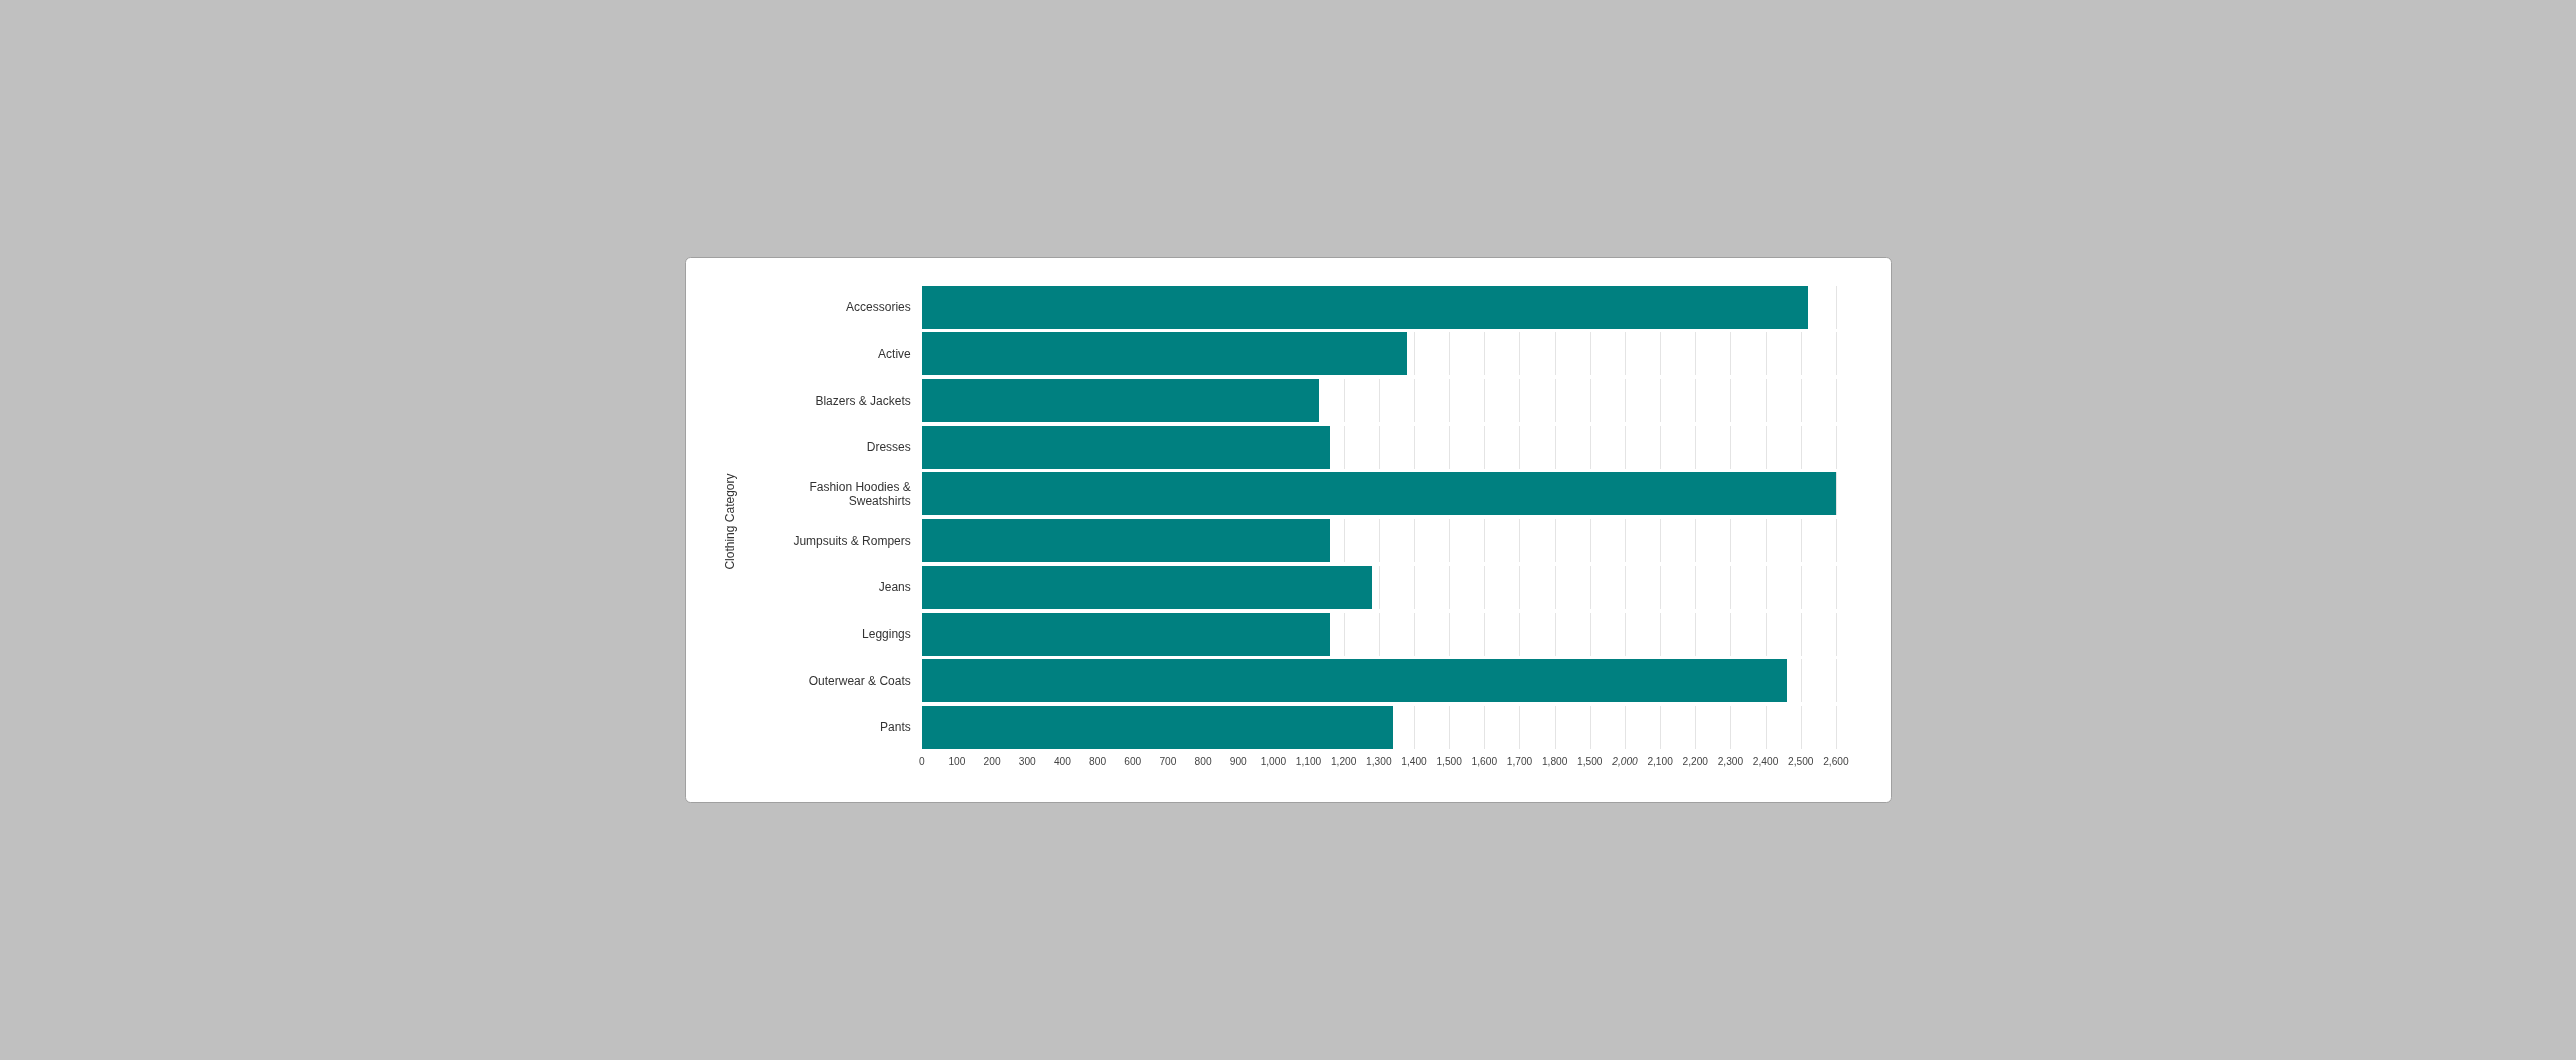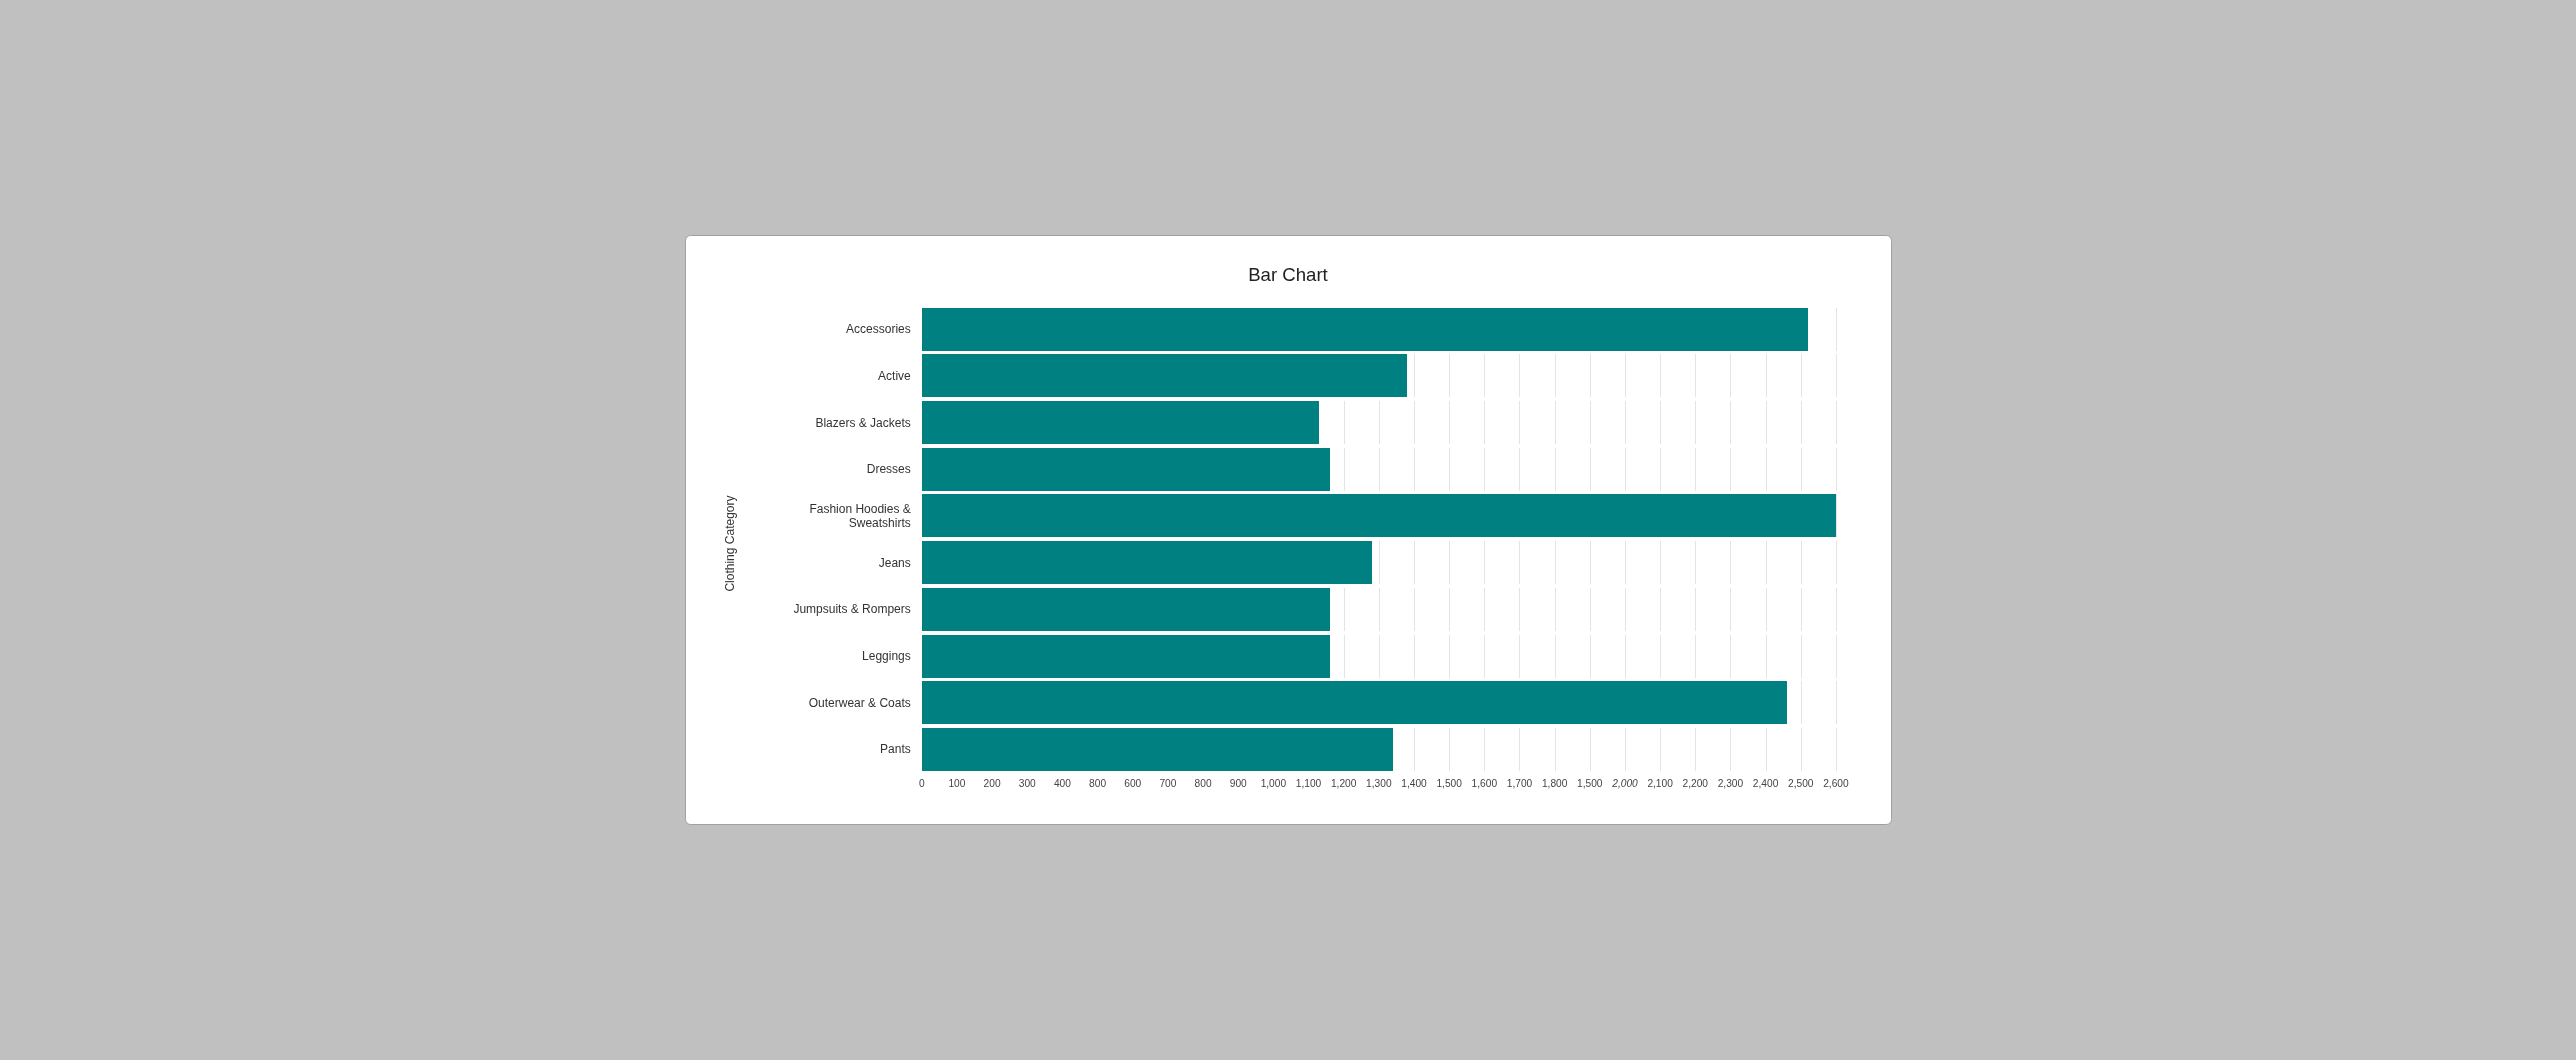--- a/index.html
+++ b/index.html
@@ -92,21 +92,20 @@
       margin-top: 3.7px;
       margin-left: 176px;
       font-size: 12px;
       color: #333;
     }
   </style>
 </head>
 <body>
 
 <div class="chart-container">
-  <div class="chart-title">Bar Chart</div>
   <div class="chart-area">
     <div class="y-axis-label">Clothing Category</div>
     <div class="chart-inner">
       <div style="display:flex; flex:1;">
 
         <div style="flex:1; position:relative;">
           <div class="bar-rows" id="bar-rows-container">
               <div class="bar-row">
                 <div class="bar-label">Accessories</div>
                 <div class="bar-track" style="position: relative; background: transparent;">
@@ -276,20 +275,55 @@
                     <div style="position: absolute; top: 0px; bottom: 0px; left: 83.0189%; border-left: 0.9px solid rgb(228, 228, 228); pointer-events: none;"></div>
                     <div style="position: absolute; top: 0px; bottom: 0px; left: 86.7925%; border-left: 0.9px solid rgb(228, 228, 228); pointer-events: none;"></div>
                     <div style="position: absolute; top: 0px; bottom: 0px; left: 90.566%; border-left: 0.9px solid rgb(228, 228, 228); pointer-events: none;"></div>
                     <div style="position: absolute; top: 0px; bottom: 0px; left: 94.3396%; border-left: 0.9px solid rgb(228, 228, 228); pointer-events: none;"></div>
                     <div style="position: absolute; top: 0px; bottom: 0px; left: 98.1132%; border-left: 0.9px solid rgb(228, 228, 228); pointer-events: none;"></div>
                   </div>
                   <div class="bar-fill" style="width: 98.1132%; background: rgb(0, 128, 128); position: relative; z-index: 2;"></div>
                 </div>
               </div>
               <div class="bar-row">
+                <div class="bar-label">Jumpsuits &amp; Rompers</div>
+                <div class="bar-track" style="position: relative; background: transparent;">
+                  <div style="position: absolute; inset: 0px; display: flex; pointer-events: none; z-index: 1;">
+                    <div style="position: absolute; top: 0px; bottom: 0px; left: 0%; border-left: 0.9px solid rgb(204, 204, 204); pointer-events: none;"></div>
+                    <div style="position: absolute; top: 0px; bottom: 0px; left: 3.77358%; border-left: 0.9px solid rgb(228, 228, 228); pointer-events: none;"></div>
+                    <div style="position: absolute; top: 0px; bottom: 0px; left: 7.54717%; border-left: 0.9px solid rgb(228, 228, 228); pointer-events: none;"></div>
+                    <div style="position: absolute; top: 0px; bottom: 0px; left: 11.3208%; border-left: 0.9px solid rgb(228, 228, 228); pointer-events: none;"></div>
+                    <div style="position: absolute; top: 0px; bottom: 0px; left: 15.0943%; border-left: 0.9px solid rgb(228, 228, 228); pointer-events: none;"></div>
+                    <div style="position: absolute; top: 0px; bottom: 0px; left: 18.8679%; border-left: 0.9px solid rgb(228, 228, 228); pointer-events: none;"></div>
+                    <div style="position: absolute; top: 0px; bottom: 0px; left: 22.6415%; border-left: 0.9px solid rgb(228, 228, 228); pointer-events: none;"></div>
+                    <div style="position: absolute; top: 0px; bottom: 0px; left: 26.4151%; border-left: 0.9px solid rgb(228, 228, 228); pointer-events: none;"></div>
+                    <div style="position: absolute; top: 0px; bottom: 0px; left: 30.1887%; border-left: 0.9px solid rgb(228, 228, 228); pointer-events: none;"></div>
+                    <div style="position: absolute; top: 0px; bottom: 0px; left: 33.9623%; border-left: 0.9px solid rgb(228, 228, 228); pointer-events: none;"></div>
+                    <div style="position: absolute; top: 0px; bottom: 0px; left: 37.7358%; border-left: 0.9px solid rgb(228, 228, 228); pointer-events: none;"></div>
+                    <div style="position: absolute; top: 0px; bottom: 0px; left: 41.5094%; border-left: 0.9px solid rgb(228, 228, 228); pointer-events: none;"></div>
+                    <div style="position: absolute; top: 0px; bottom: 0px; left: 45.283%; border-left: 0.9px solid rgb(228, 228, 228); pointer-events: none;"></div>
+                    <div style="position: absolute; top: 0px; bottom: 0px; left: 49.0566%; border-left: 0.9px solid rgb(228, 228, 228); pointer-events: none;"></div>
+                    <div style="position: absolute; top: 0px; bottom: 0px; left: 52.8302%; border-left: 0.9px solid rgb(228, 228, 228); pointer-events: none;"></div>
+                    <div style="position: absolute; top: 0px; bottom: 0px; left: 56.6038%; border-left: 0.9px solid rgb(228, 228, 228); pointer-events: none;"></div>
+                    <div style="position: absolute; top: 0px; bottom: 0px; left: 60.3774%; border-left: 0.9px solid rgb(228, 228, 228); pointer-events: none;"></div>
+                    <div style="position: absolute; top: 0px; bottom: 0px; left: 64.1509%; border-left: 0.9px solid rgb(228, 228, 228); pointer-events: none;"></div>
+                    <div style="position: absolute; top: 0px; bottom: 0px; left: 67.9245%; border-left: 0.9px solid rgb(228, 228, 228); pointer-events: none;"></div>
+                    <div style="position: absolute; top: 0px; bottom: 0px; left: 71.6981%; border-left: 0.9px solid rgb(228, 228, 228); pointer-events: none;"></div>
+                    <div style="position: absolute; top: 0px; bottom: 0px; left: 75.4717%; border-left: 0.9px solid rgb(228, 228, 228); pointer-events: none;"></div>
+                    <div style="position: absolute; top: 0px; bottom: 0px; left: 79.2453%; border-left: 0.9px solid rgb(228, 228, 228); pointer-events: none;"></div>
+                    <div style="position: absolute; top: 0px; bottom: 0px; left: 83.0189%; border-left: 0.9px solid rgb(228, 228, 228); pointer-events: none;"></div>
+                    <div style="position: absolute; top: 0px; bottom: 0px; left: 86.7925%; border-left: 0.9px solid rgb(228, 228, 228); pointer-events: none;"></div>
+                    <div style="position: absolute; top: 0px; bottom: 0px; left: 90.566%; border-left: 0.9px solid rgb(228, 228, 228); pointer-events: none;"></div>
+                    <div style="position: absolute; top: 0px; bottom: 0px; left: 94.3396%; border-left: 0.9px solid rgb(228, 228, 228); pointer-events: none;"></div>
+                    <div style="position: absolute; top: 0px; bottom: 0px; left: 98.1132%; border-left: 0.9px solid rgb(228, 228, 228); pointer-events: none;"></div>
+                  </div>
+                  <div class="bar-fill" style="width: 43.7736%; background: rgb(0, 128, 128); position: relative; z-index: 2;"></div>
+                </div>
+              </div>
+              <div class="bar-row">
                 <div class="bar-label">Jeans</div>
                 <div class="bar-track" style="position: relative; background: transparent;">
                   <div style="position: absolute; inset: 0px; display: flex; pointer-events: none; z-index: 1;">
                     <div style="position: absolute; top: 0px; bottom: 0px; left: 0%; border-left: 0.9px solid rgb(204, 204, 204); pointer-events: none;"></div>
                     <div style="position: absolute; top: 0px; bottom: 0px; left: 3.77358%; border-left: 0.9px solid rgb(228, 228, 228); pointer-events: none;"></div>
                     <div style="position: absolute; top: 0px; bottom: 0px; left: 7.54717%; border-left: 0.9px solid rgb(228, 228, 228); pointer-events: none;"></div>
                     <div style="position: absolute; top: 0px; bottom: 0px; left: 11.3208%; border-left: 0.9px solid rgb(228, 228, 228); pointer-events: none;"></div>
                     <div style="position: absolute; top: 0px; bottom: 0px; left: 15.0943%; border-left: 0.9px solid rgb(228, 228, 228); pointer-events: none;"></div>
                     <div style="position: absolute; top: 0px; bottom: 0px; left: 18.8679%; border-left: 0.9px solid rgb(228, 228, 228); pointer-events: none;"></div>
                     <div style="position: absolute; top: 0px; bottom: 0px; left: 22.6415%; border-left: 0.9px solid rgb(228, 228, 228); pointer-events: none;"></div>
@@ -308,55 +342,20 @@
                     <div style="position: absolute; top: 0px; bottom: 0px; left: 71.6981%; border-left: 0.9px solid rgb(228, 228, 228); pointer-events: none;"></div>
                     <div style="position: absolute; top: 0px; bottom: 0px; left: 75.4717%; border-left: 0.9px solid rgb(228, 228, 228); pointer-events: none;"></div>
                     <div style="position: absolute; top: 0px; bottom: 0px; left: 79.2453%; border-left: 0.9px solid rgb(228, 228, 228); pointer-events: none;"></div>
                     <div style="position: absolute; top: 0px; bottom: 0px; left: 83.0189%; border-left: 0.9px solid rgb(228, 228, 228); pointer-events: none;"></div>
                     <div style="position: absolute; top: 0px; bottom: 0px; left: 86.7925%; border-left: 0.9px solid rgb(228, 228, 228); pointer-events: none;"></div>
                     <div style="position: absolute; top: 0px; bottom: 0px; left: 90.566%; border-left: 0.9px solid rgb(228, 228, 228); pointer-events: none;"></div>
                     <div style="position: absolute; top: 0px; bottom: 0px; left: 94.3396%; border-left: 0.9px solid rgb(228, 228, 228); pointer-events: none;"></div>
                     <div style="position: absolute; top: 0px; bottom: 0px; left: 98.1132%; border-left: 0.9px solid rgb(228, 228, 228); pointer-events: none;"></div>
                   </div>
                   <div class="bar-fill" style="width: 48.3019%; background: rgb(0, 128, 128); position: relative; z-index: 2;"></div>
-                </div>
-              </div>
-              <div class="bar-row">
-                <div class="bar-label">Jumpsuits &amp; Rompers</div>
-                <div class="bar-track" style="position: relative; background: transparent;">
-                  <div style="position: absolute; inset: 0px; display: flex; pointer-events: none; z-index: 1;">
-                    <div style="position: absolute; top: 0px; bottom: 0px; left: 0%; border-left: 0.9px solid rgb(204, 204, 204); pointer-events: none;"></div>
-                    <div style="position: absolute; top: 0px; bottom: 0px; left: 3.77358%; border-left: 0.9px solid rgb(228, 228, 228); pointer-events: none;"></div>
-                    <div style="position: absolute; top: 0px; bottom: 0px; left: 7.54717%; border-left: 0.9px solid rgb(228, 228, 228); pointer-events: none;"></div>
-                    <div style="position: absolute; top: 0px; bottom: 0px; left: 11.3208%; border-left: 0.9px solid rgb(228, 228, 228); pointer-events: none;"></div>
-                    <div style="position: absolute; top: 0px; bottom: 0px; left: 15.0943%; border-left: 0.9px solid rgb(228, 228, 228); pointer-events: none;"></div>
-                    <div style="position: absolute; top: 0px; bottom: 0px; left: 18.8679%; border-left: 0.9px solid rgb(228, 228, 228); pointer-events: none;"></div>
-                    <div style="position: absolute; top: 0px; bottom: 0px; left: 22.6415%; border-left: 0.9px solid rgb(228, 228, 228); pointer-events: none;"></div>
-                    <div style="position: absolute; top: 0px; bottom: 0px; left: 26.4151%; border-left: 0.9px solid rgb(228, 228, 228); pointer-events: none;"></div>
-                    <div style="position: absolute; top: 0px; bottom: 0px; left: 30.1887%; border-left: 0.9px solid rgb(228, 228, 228); pointer-events: none;"></div>
-                    <div style="position: absolute; top: 0px; bottom: 0px; left: 33.9623%; border-left: 0.9px solid rgb(228, 228, 228); pointer-events: none;"></div>
-                    <div style="position: absolute; top: 0px; bottom: 0px; left: 37.7358%; border-left: 0.9px solid rgb(228, 228, 228); pointer-events: none;"></div>
-                    <div style="position: absolute; top: 0px; bottom: 0px; left: 41.5094%; border-left: 0.9px solid rgb(228, 228, 228); pointer-events: none;"></div>
-                    <div style="position: absolute; top: 0px; bottom: 0px; left: 45.283%; border-left: 0.9px solid rgb(228, 228, 228); pointer-events: none;"></div>
-                    <div style="position: absolute; top: 0px; bottom: 0px; left: 49.0566%; border-left: 0.9px solid rgb(228, 228, 228); pointer-events: none;"></div>
-                    <div style="position: absolute; top: 0px; bottom: 0px; left: 52.8302%; border-left: 0.9px solid rgb(228, 228, 228); pointer-events: none;"></div>
-                    <div style="position: absolute; top: 0px; bottom: 0px; left: 56.6038%; border-left: 0.9px solid rgb(228, 228, 228); pointer-events: none;"></div>
-                    <div style="position: absolute; top: 0px; bottom: 0px; left: 60.3774%; border-left: 0.9px solid rgb(228, 228, 228); pointer-events: none;"></div>
-                    <div style="position: absolute; top: 0px; bottom: 0px; left: 64.1509%; border-left: 0.9px solid rgb(228, 228, 228); pointer-events: none;"></div>
-                    <div style="position: absolute; top: 0px; bottom: 0px; left: 67.9245%; border-left: 0.9px solid rgb(228, 228, 228); pointer-events: none;"></div>
-                    <div style="position: absolute; top: 0px; bottom: 0px; left: 71.6981%; border-left: 0.9px solid rgb(228, 228, 228); pointer-events: none;"></div>
-                    <div style="position: absolute; top: 0px; bottom: 0px; left: 75.4717%; border-left: 0.9px solid rgb(228, 228, 228); pointer-events: none;"></div>
-                    <div style="position: absolute; top: 0px; bottom: 0px; left: 79.2453%; border-left: 0.9px solid rgb(228, 228, 228); pointer-events: none;"></div>
-                    <div style="position: absolute; top: 0px; bottom: 0px; left: 83.0189%; border-left: 0.9px solid rgb(228, 228, 228); pointer-events: none;"></div>
-                    <div style="position: absolute; top: 0px; bottom: 0px; left: 86.7925%; border-left: 0.9px solid rgb(228, 228, 228); pointer-events: none;"></div>
-                    <div style="position: absolute; top: 0px; bottom: 0px; left: 90.566%; border-left: 0.9px solid rgb(228, 228, 228); pointer-events: none;"></div>
-                    <div style="position: absolute; top: 0px; bottom: 0px; left: 94.3396%; border-left: 0.9px solid rgb(228, 228, 228); pointer-events: none;"></div>
-                    <div style="position: absolute; top: 0px; bottom: 0px; left: 98.1132%; border-left: 0.9px solid rgb(228, 228, 228); pointer-events: none;"></div>
-                  </div>
-                  <div class="bar-fill" style="width: 43.7736%; background: rgb(0, 128, 128); position: relative; z-index: 2;"></div>
                 </div>
               </div>
               <div class="bar-row">
                 <div class="bar-label">Leggings</div>
                 <div class="bar-track" style="position: relative; background: transparent;">
                   <div style="position: absolute; inset: 0px; display: flex; pointer-events: none; z-index: 1;">
                     <div style="position: absolute; top: 0px; bottom: 0px; left: 0%; border-left: 0.9px solid rgb(204, 204, 204); pointer-events: none;"></div>
                     <div style="position: absolute; top: 0px; bottom: 0px; left: 3.77358%; border-left: 0.9px solid rgb(228, 228, 228); pointer-events: none;"></div>
                     <div style="position: absolute; top: 0px; bottom: 0px; left: 7.54717%; border-left: 0.9px solid rgb(228, 228, 228); pointer-events: none;"></div>
                     <div style="position: absolute; top: 0px; bottom: 0px; left: 11.3208%; border-left: 0.9px solid rgb(228, 228, 228); pointer-events: none;"></div>

